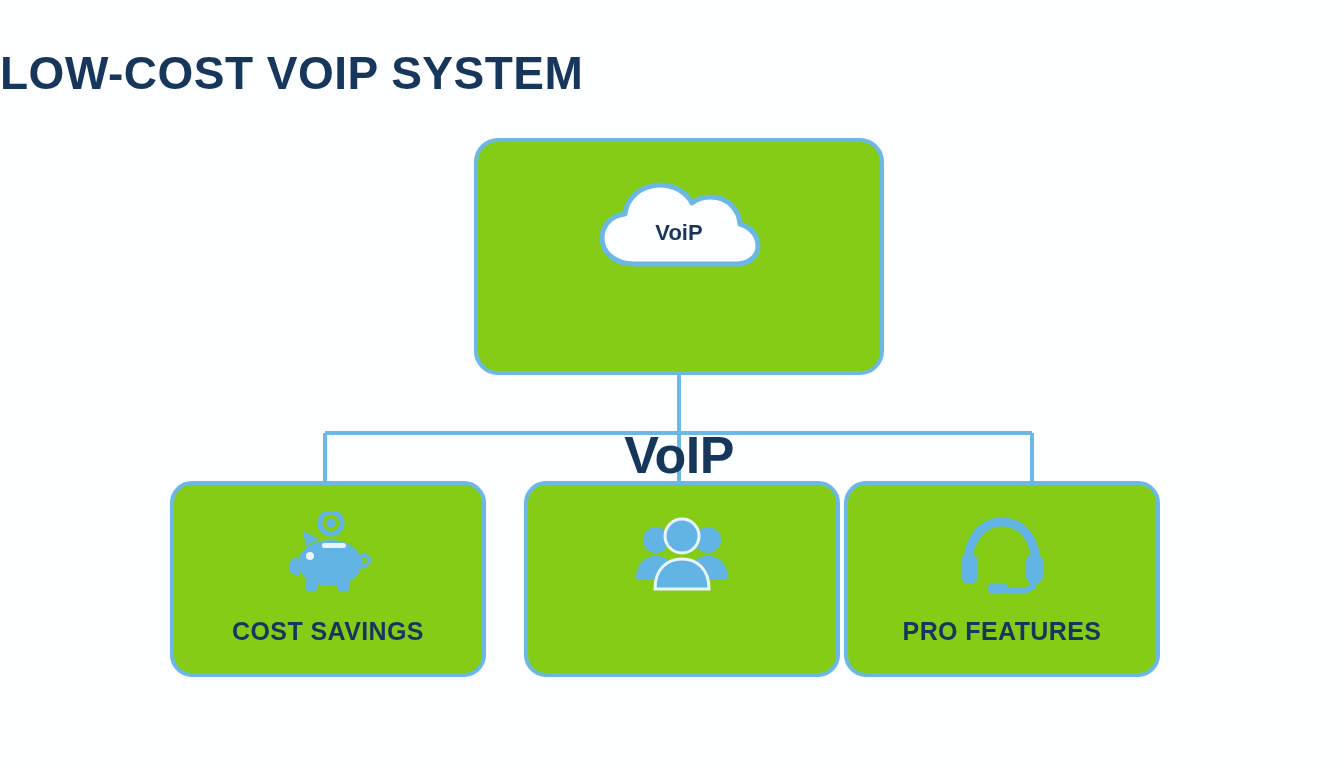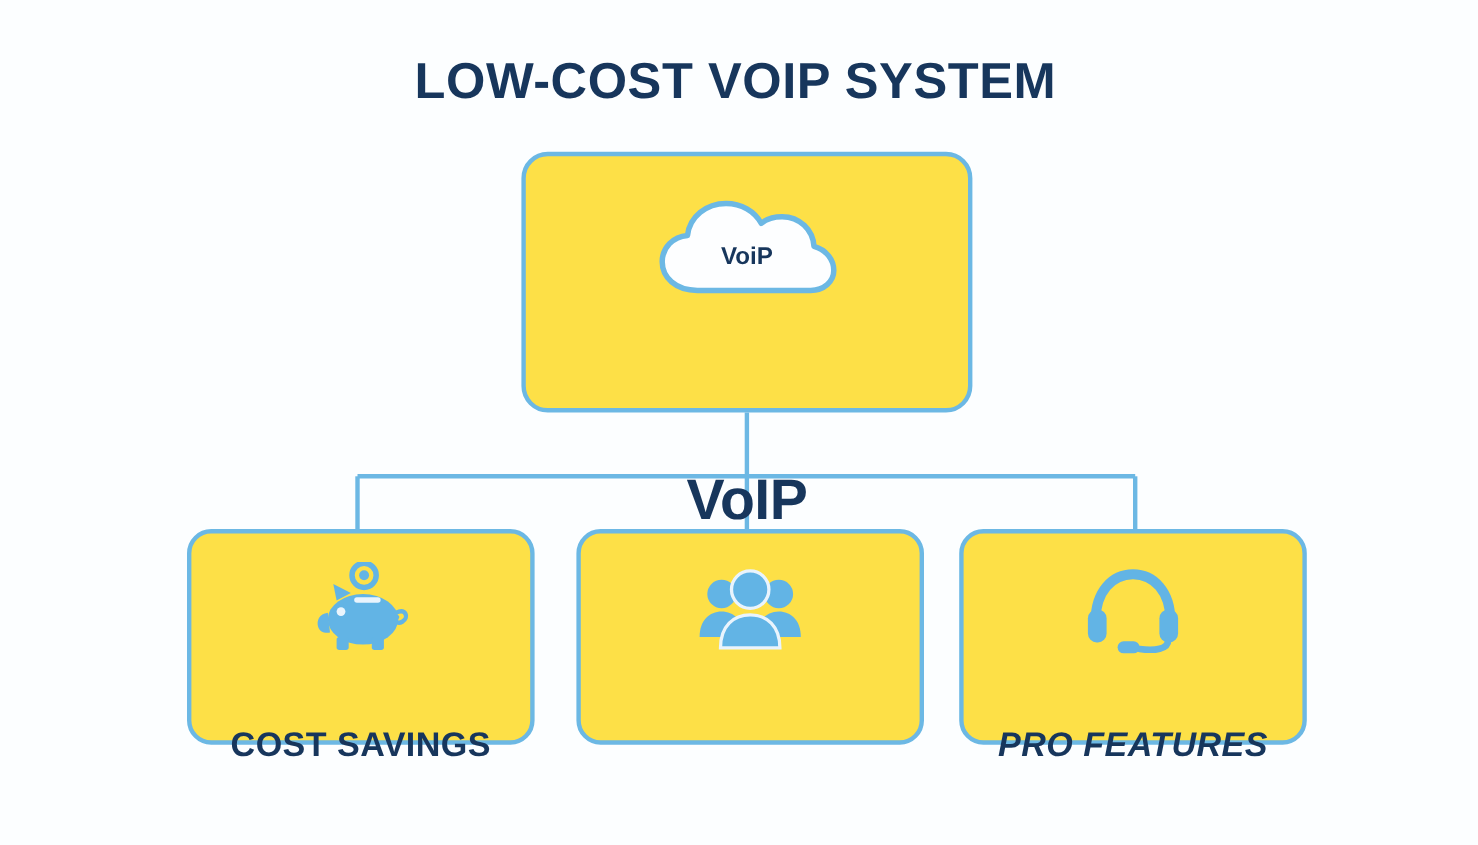--- a/index.html
+++ b/index.html
@@ -20,21 +20,20 @@
     width: 1344px;
     height: 768px;
   }
 
   
   #diagram-title {
     position: absolute;
     left: 0;
     top: 48px;
     width: 1337px;
-    text-align: center;
     font-size: 46px;
     font-weight: bold;
     letter-spacing: 0.5px;
     color: #17365c;
     line-height: 1.1;
     white-space: nowrap;
   }
 
   
   #connectors {
@@ -42,39 +41,39 @@
     left: 0; top: 0;
     width: 1344px;
     height: 768px;
     pointer-events: none;
   }
 
   
   .card {
     position: absolute;
     box-sizing: border-box;
-    background: #fde047;
+    background: #84cc16;
     border: 4px solid #6cb8e4;
     border-radius: 24px;
   }
   #voip-card {
     left: 474px;
     top: 138px;
     width: 410px;
     height: 237px;
   }
   .leaf-card {
     top: 481px;
     width: 316px;
     height: 196px;
     border-radius: 22px;
   }
   #card-cost-savings  { left: 170px; }
   #card-scalability   { left: 524px; }
-  #card-pro-features  { left: 872px; font-style: italic; }
+  #card-pro-features  { left: 844px; }
 
   
   .card-icon {
     position: absolute;
     left: 0;
     width: 100%;
     display: flex;
     justify-content: center;
     align-items: center;
   }
@@ -96,23 +95,22 @@
     font-weight: bold;
     white-space: nowrap;
   }
   #voip-card-label {
     top: 283px;
     font-size: 52px;
     letter-spacing: -0.5px;
   }
   .leaf-label {
     top: 132px;
-    font-size: 31px;
+    font-size: 25px;
     letter-spacing: 0.4px;
-    margin-top: 42px;
   }
 
   .cloud-text {
     position: absolute;
     left: 0;
     top: 42px;
     width: 100%;
     text-align: center;
     font-size: 22px;
     font-weight: bold;

